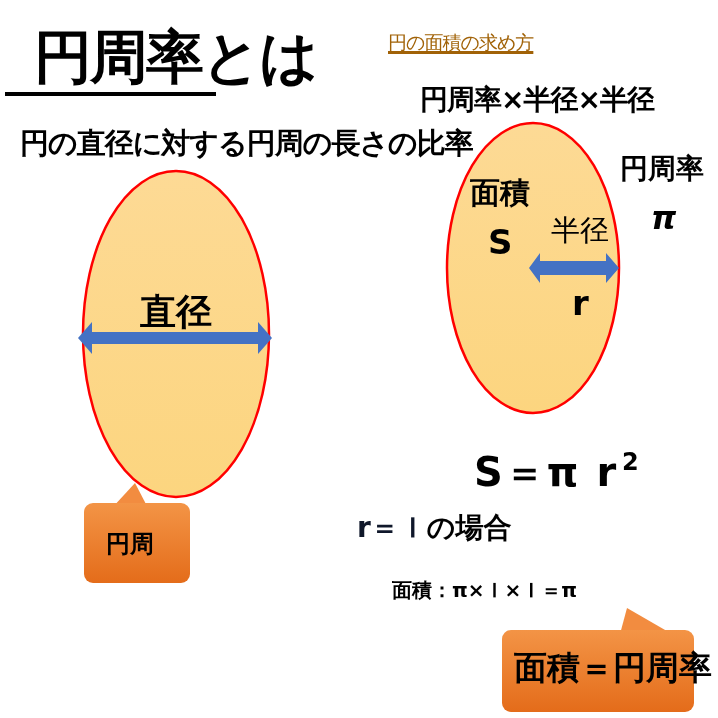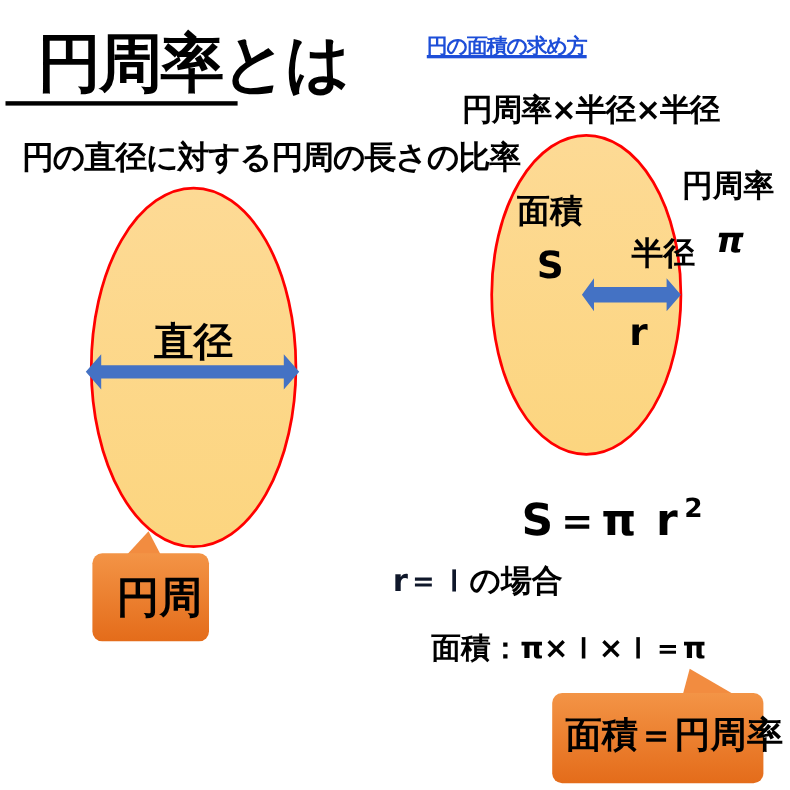--- a/index.html
+++ b/index.html
@@ -4,39 +4,39 @@
   <style>
     html, body { margin: 0; padding: 0; background: #ffffff; }
     body { width: 718px; height: 718px; position: relative; overflow: hidden;
            font-family: "DejaVu Sans", sans-serif; color: #000; }
     .abs { position: absolute; white-space: nowrap; }
     #title { left: 5px; top: 22px; font-size: 58px; line-height: 70px; font-weight: bold;
              letter-spacing: -2px; margin-left: 29px; }
     #title-ul { left: 5px; top: 92px; width: 211px; height: 4px; background: #000; }
     #subtitle { left: 20px; top: 128px; font-size: 29px; line-height: 30px; font-weight: bold;
                 letter-spacing: -1px; }
-    #area-heading { left: 388px; top: 29px; font-size: 19px; line-height: 26px; font-weight: bold;
-                    color: #1d4ed8; text-decoration: underline; text-decoration-thickness: 3px;
+    #area-heading { left: 388px; top: 29px; font-size: 19px; line-height: 26px; font-weight: normal;
+                    color: #a16207; text-decoration: underline; text-decoration-thickness: 3px;
                     letter-spacing: -1px; }
     #area-formula-words { left: 420px; top: 84px; font-size: 28px; line-height: 32px; font-weight: bold;
                           letter-spacing: -1px; }
     svg.shapes { position: absolute; left: 0; top: 0; }
     #diameter-label { left: 140px; top: 292px; font-size: 36px; line-height: 40px; font-weight: bold; }
     #area-label { left: 470px; top: 174px; font-size: 30px; line-height: 38px; font-weight: bold; text-align: center; }
     #area-symbol { left: 488px; top: 222px; font-size: 34px; line-height: 40px; font-weight: bold; }
-    #radius-label { left: 574px; top: 212px; font-size: 29px; line-height: 36px; font-weight: bold; text-align: right; }
+    #radius-label { left: 551px; top: 212px; font-size: 29px; line-height: 36px; font-weight: normal; text-align: right; }
     #radius-symbol { left: 572px; top: 283px; font-size: 34px; line-height: 40px; font-weight: bold; }
     #pi-label { left: 620px; top: 150px; font-size: 28px; line-height: 38px; font-weight: bold; }
     #pi-symbol { left: 651px; top: 198px; font-size: 32px; line-height: 40px; font-style: italic; font-weight: bold; }
     #formula { left: 474px; top: 430px; font-size: 40px; line-height: 64px; font-weight: bold; letter-spacing: 2px; }
     #formula sup { font-size: 24px; vertical-align: 16px; margin-left: 4px; }
     #case-line { left: 357px; top: 510px; font-size: 28px; line-height: 36px; font-weight: bold; }
     #case-line .red { color: #0f172a; }
-    #calc-line { left: 392px; top: 572px; font-size: 27px; line-height: 36px; font-weight: bold; }
-    .callout-text { font-size: 39px; line-height: 40px; font-weight: bold; color: #000; }
+    #calc-line { left: 392px; top: 572px; font-size: 20px; line-height: 36px; font-weight: bold; }
+    .callout-text { font-size: 24px; line-height: 40px; font-weight: bold; color: #000; }
     #callout-circ-text { left: 106px; top: 524px; }
     #callout-area-text { left: 514px; top: 648px; font-size: 33px; }
   </style>
 </head>
 <body>
 
 <div class="abs" id="title">円周率とは</div>
 <div class="abs" id="title-ul"></div>
 <div class="abs" id="subtitle">円の直径に対する円周の長さの比率</div>
 

